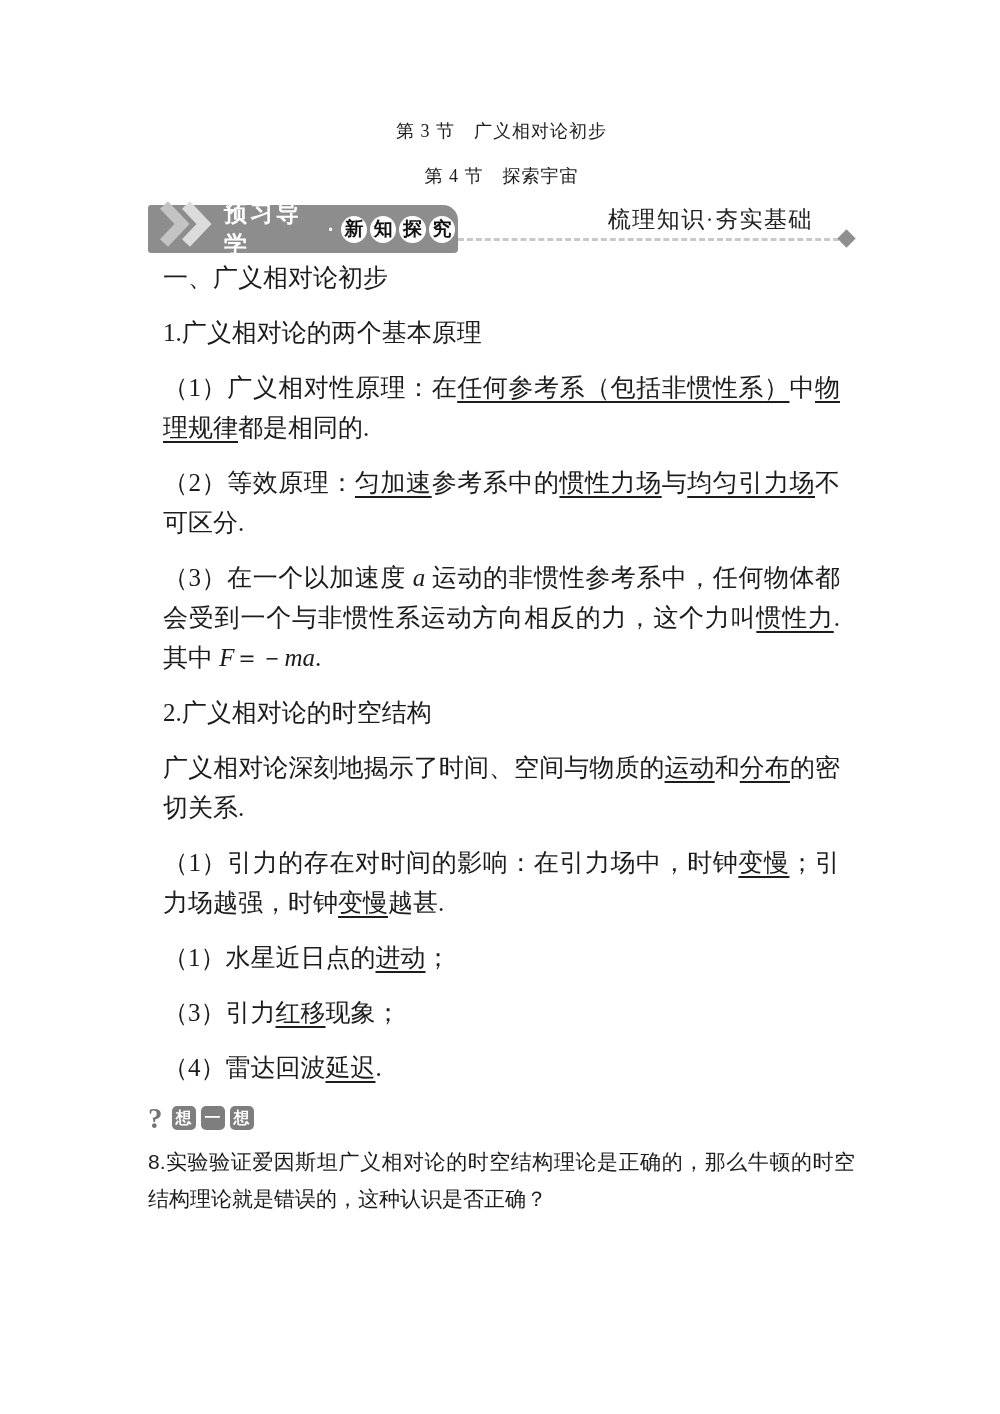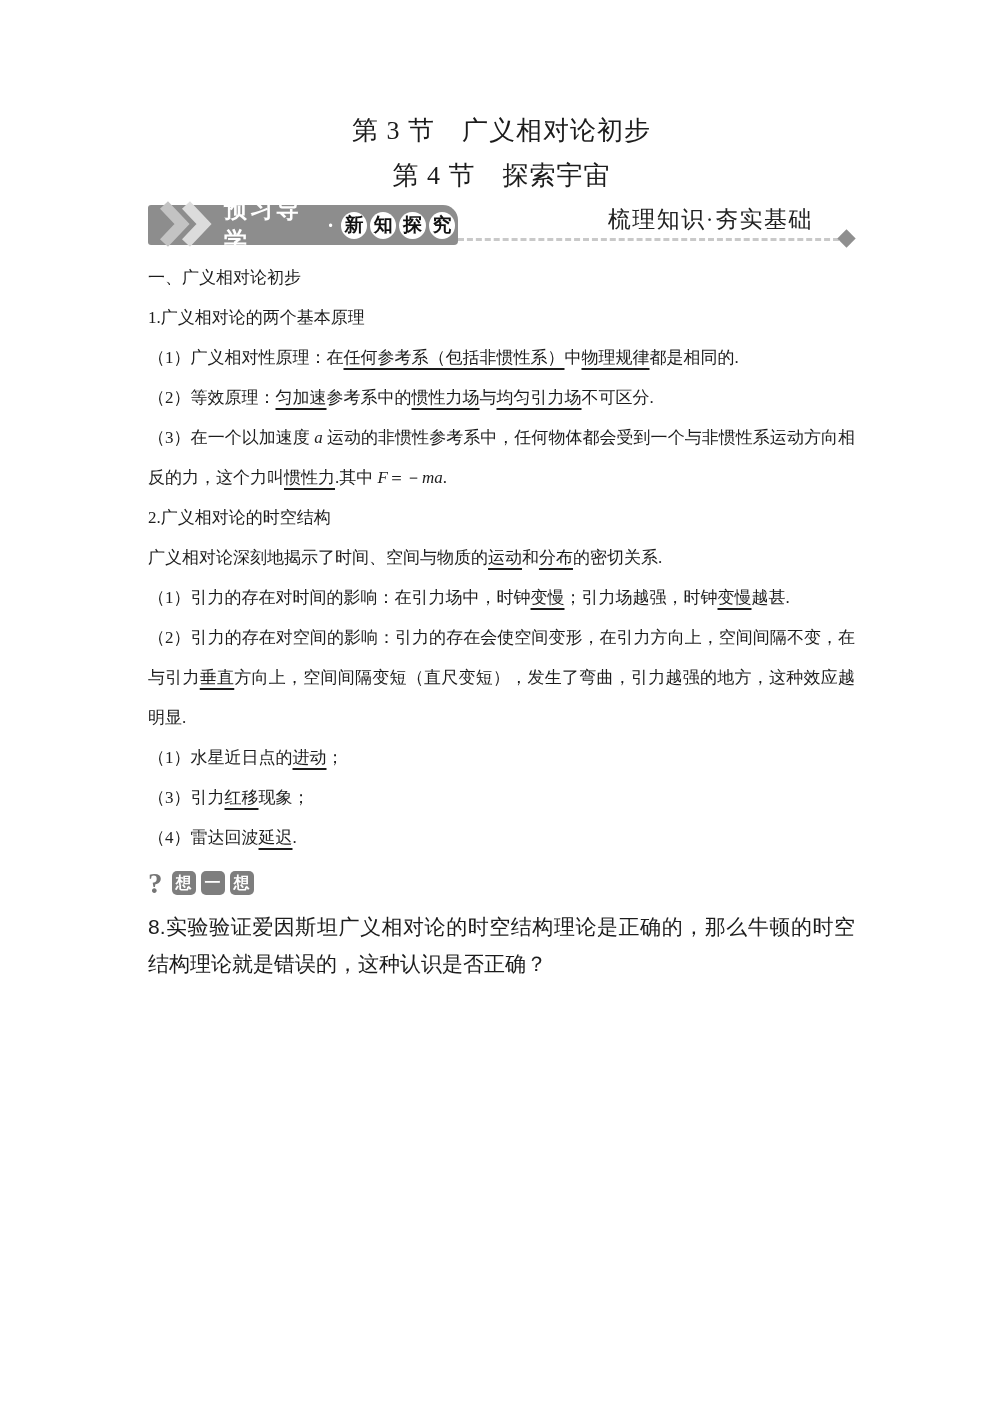--- a/index.html
+++ b/index.html
@@ -9,21 +9,21 @@
     margin:0 auto;
     background:#ffffff;
     box-sizing:border-box;
     padding:0 145px 0 148px;
     overflow:hidden;
     font-family:"Liberation Serif","DejaVu Serif",serif;
     color:#1c1c1c;
   }
   
   .title-block{padding-top:118px;text-align:center;}
-  .title{font-size:26px;line-height:26px;letter-spacing:1px;font-family:Liberation Serif, serif;}
+  .title{font-size:18px;line-height:26px;letter-spacing:1px;font-family:Liberation Serif, serif;}
   .title + .title{margin-top:19px;}
   
   .goals{margin-top:22px;}
   .goals::after{content:"";display:block;clear:both;}
   .goals-badge{
     float:left;
     width:46px;
     padding:7px 0 6px;
     margin:2px 14px 6px 0;
     background:#9c9c9c;
@@ -39,21 +39,21 @@
   p.intro{
     margin:0;
     font-size:21px;
     line-height:46px;
     text-align:justify;
   }
   
   .banner{position:relative;height:40px;margin-top:14px;}
   .banner-bar{
     position:absolute;left:0;top:2px;
-    width:310px;height:40px;
+    width:310px;height:48px;
     background:#8d8d8d;
     border-radius:3px 15px 4px 3px;
     display:flex;align-items:center;
   }
   .chevrons{position:absolute;left:10px;top:-5px;}
   .banner-title{
     margin-left:76px;
     color:#ffffff;font-weight:bold;font-size:23px;letter-spacing:3px;
     font-family:"Liberation Sans","DejaVu Sans",sans-serif;
   }
@@ -74,22 +74,22 @@
     border-bottom:3px dashed #c9c9c9;
   }
   .banner-diamond{
     position:absolute;right:2px;bottom:-2px;
     width:13px;height:13px;background:#8f8f8f;
     transform:rotate(45deg);
   }
   
   .content{margin-top:15px;}
   .content p{
-    margin:0;
-    font-size:17px;
+    margin:15px;
+    font-size:25px;
     line-height:40px;
     text-align:justify;
   }
   .u{text-decoration:underline;text-decoration-thickness:1.5px;text-underline-offset:5px;}
   .i{font-style:italic;}
   
   .think-row{margin-top:10px;display:flex;align-items:center;gap:5px;height:30px;}
   .qmark{
     color:#757575;font-weight:bold;font-size:29px;line-height:28px;
     margin-right:4px;
@@ -141,21 +141,20 @@
 
   <div class="content">
     <p><span>一、广义相对论初步</span></p>
     <p><span>1.广义相对论的两个基本原理</span></p>
     <p><span>（1）广义相对性原理：在</span><span class="u">任何参考系（包括非惯性系）</span><span>中</span><span class="u">物理规律</span><span>都是相同的.</span></p>
     <p><span>（2）等效原理：</span><span class="u">匀加速</span><span>参考系中的</span><span class="u">惯性力场</span><span>与</span><span class="u">均匀引力场</span><span>不可区分.</span></p>
     <p><span>（3）在一个以加速度 </span><span class="i">a</span><span> 运动的非惯性参考系中，任何物体都会受到一个与非惯性系运动方向相反的力，这个力叫</span><span class="u">惯性力</span><span>.其中 </span><span class="i">F</span><span>＝－</span><span class="i">ma</span><span>.</span></p>
     <p><span>2.广义相对论的时空结构</span></p>
     <p><span>广义相对论深刻地揭示了时间、空间与物质的</span><span class="u">运动</span><span>和</span><span class="u">分布</span><span>的密切关系.</span></p>
     <p><span>（1）引力的存在对时间的影响：在引力场中，时钟</span><span class="u">变慢</span><span>；引力场越强，时钟</span><span class="u">变慢</span><span>越甚.</span></p>
-    <p><span>（2）引力的存在对空间的影响：引力的存在会使空间变形，在引力方向上，空间间隔不变，在与引力</span><span class="u">垂直</span><span>方向上，空间间隔变短（直尺变短），发生了弯曲，引力越强的地方，这种效应越明显.</span></p>
     <p><span>（1）水星近日点的</span><span class="u">进动</span><span>；</span></p>
     <p><span>（3）引力</span><span class="u">红移</span><span>现象；</span></p>
     <p><span>（4）雷达回波</span><span class="u">延迟</span><span>.</span></p>
   </div>
 
   <div class="think-row">
     <span class="qmark">?</span>
     <span class="tile">想</span>
     <span class="tile">一</span>
     <span class="tile">想</span>

